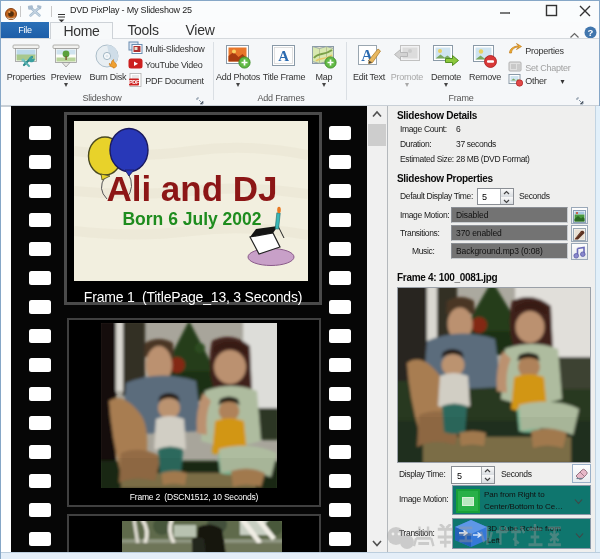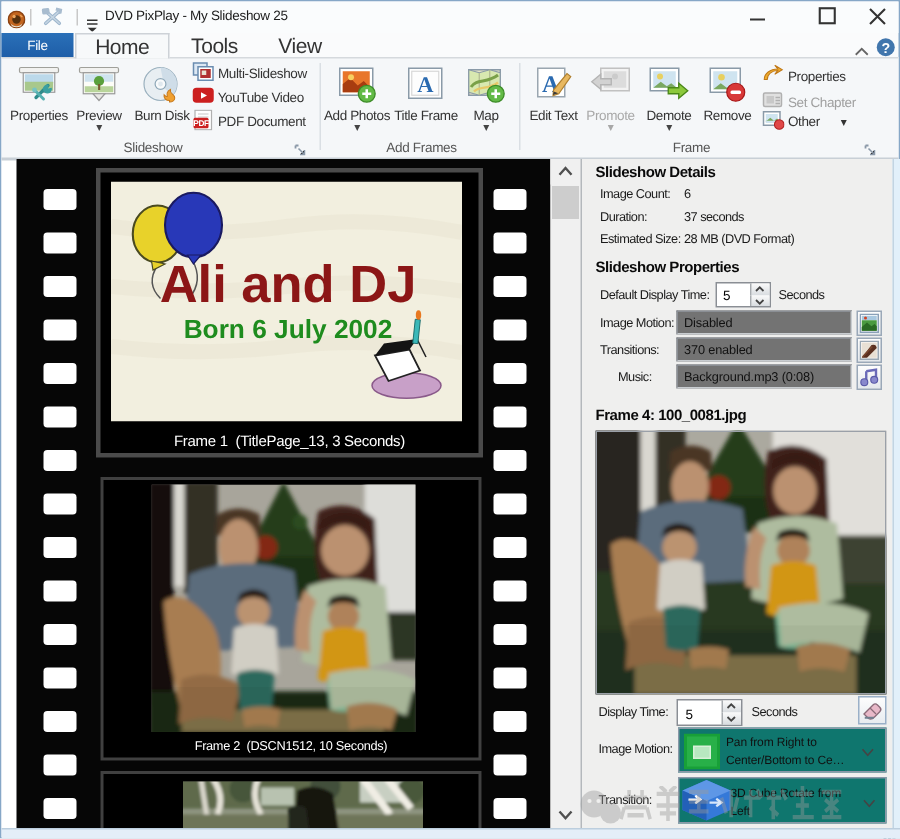--- a/index.html
+++ b/index.html
@@ -339,21 +339,21 @@
 <path d="M51 49 l9 0 -5 6 z" fill="#2838b8" stroke="#1a1a60" stroke-width="0.8"></path>
 <text x="118" y="80" font-size="35" font-weight="bold" fill="#8c1616" text-anchor="middle" font-family="Liberation Sans">Ali and DJ</text>
 <text x="118" y="104" font-size="17.5" font-weight="bold" fill="#1e8c1e" text-anchor="middle" font-family="Liberation Sans">Born 6 July 2002</text>
 <ellipse cx="197" cy="136" rx="23" ry="8.5" fill="#c8a0c8" stroke="#8a5a8a" stroke-width="1"></ellipse>
 <path d="M176 116 l23 -4 7 14 -21 7 z" fill="#fff" stroke="#222" stroke-width="1.2"></path>
 <path d="M176 116 l6 -8 22 -3 -5 7 z" fill="#141414"></path>
 <path d="M204 105 l6 12" stroke="#222" stroke-width="1"></path>
 <rect x="202" y="92" width="3.4" height="16" fill="#3ab8b8" stroke="#1a6a6a" stroke-width="0.6" transform="rotate(6 204 100)"></rect>
 <ellipse cx="205" cy="89" rx="1.8" ry="3.2" fill="#e87820"></ellipse>
 </svg></div>
-<div class="abs" style="left:53px;top:183px;width:258px;height:17px;color:#fff;font-size:10px;letter-spacing:-0.2px;text-align:center;">Frame 1&nbsp; (TitlePage_13, 3 Seconds)</div>
+<div class="abs" style="left:53px;top:183px;width:258px;height:17px;color:#fff;font-size:14px;letter-spacing:-0.2px;text-align:center;">Frame 1&nbsp; (TitlePage_13, 3 Seconds)</div>
 
 <div class="abs" style="left:56px;top:212px;width:254px;height:189px;border:2px solid #404040;box-sizing:border-box;background:#000;"></div>
 <div class="abs" style="left:90px;top:217px;width:176px;height:165px;">
 <svg width="176" height="165">
 <defs>
           <filter id="b2" x="-5%" y="-5%" width="110%" height="110%">
             <feGaussianBlur stdDeviation="1.4"></feGaussianBlur>
           </filter>
         </defs>
 <rect width="176" height="165" fill="#b0ada4"></rect>

